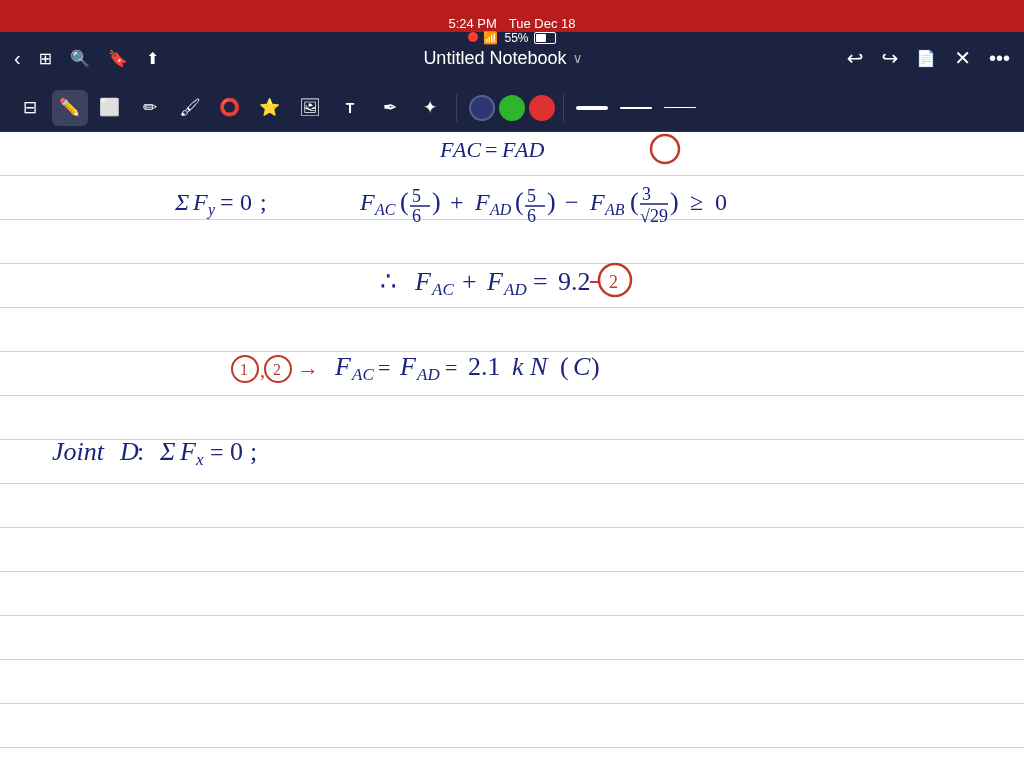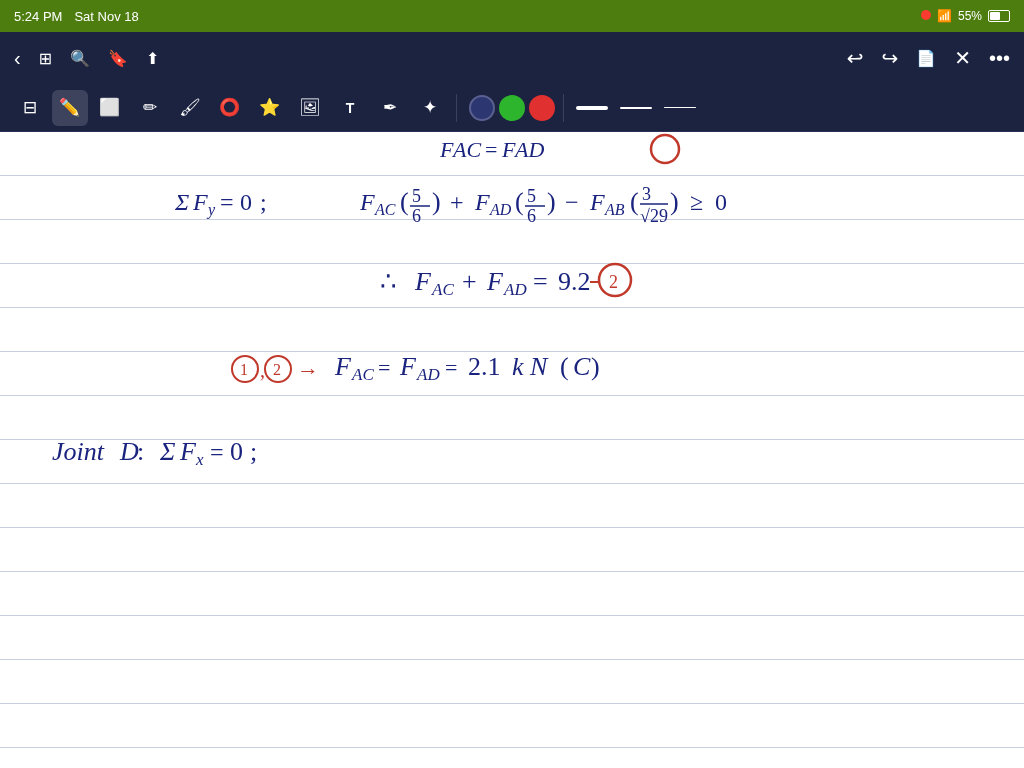--- a/index.html
+++ b/index.html
@@ -1,28 +1,29 @@
 <!DOCTYPE html>
 <html><head>
   <meta charset="utf-8">
   <style>
     * { margin: 0; padding: 0; box-sizing: border-box; }
     body { width: 1024px; height: 768px; overflow: hidden; font-family: -apple-system, sans-serif; background: #1c2340; }
 
     
     #status-bar {
       height: 30px;
-      background: #4d7c0f;
+      background: #b91c1c;
       display: flex;
       align-items: center;
       justify-content: space-between;
       padding: 16px 14px;
       color: white;
       font-size: 13px;
       font-weight: 500;
+      flex-direction: column;
     }
     #status-left { display: flex; gap: 12px; }
     #status-right { display: flex; align-items: center; gap: 6px; font-size: 12px; }
     .battery-body { width: 22px; height: 11px; border: 1.5px solid white; border-radius: 2px; position: relative; display: flex; align-items: center; }
     .battery-fill { width: 49%; height: 7px; background: white; margin-left: 1px; border-radius: 1px; }
 
     
     #title-bar {
       height: 52px;
       background: #1c2340;
@@ -92,21 +93,21 @@
       height: 640px;
     }
     .record-indicator { width: 10px; height: 10px; background: #ff3b30; border-radius: 50%; display: inline-block; }
   </style>
 </head>
 <body>
 
 <div id="status-bar">
   <div id="status-left">
     <span>5:24 PM</span>
-    <span>Sat Nov 18</span>
+    <span>Tue Dec 18</span>
   </div>
   <div id="status-right">
     <span>
       <span class="record-indicator"></span>
     </span>
     <span>📶</span>
     <span>55%</span>
     <span>
       <div class="battery-body" style="display:inline-flex;align-items:center;border:1.5px solid white;border-radius:2px;width:22px;height:12px;">
         <div class="battery-fill" style="width:48%;height:8px;background:white;margin-left:1px;border-radius:1px;"></div>
@@ -115,20 +116,24 @@
   </div>
 </div>
 
 <div id="title-bar">
   <div id="title-left">
     <span class="nav-icon">‹</span>
     <span class="nav-icon" style="font-size:16px;">⊞</span>
     <span class="nav-icon" style="font-size:16px;">🔍</span>
     <span class="nav-icon" style="font-size:16px;">🔖</span>
     <span class="nav-icon" style="font-size:16px;">⬆</span>
+  </div>
+  <div id="title-center">
+    <span style="font-size:18px;color:white;">Untitled Notebook</span>
+    <span class="title-chevron">∨</span>
   </div>
   <div id="title-right">
     <span class="nav-icon">↩</span>
     <span class="nav-icon">↪</span>
     <span class="nav-icon" style="font-size:16px;">📄</span>
     <span class="nav-icon">✕</span>
     <span class="nav-icon">•••</span>
   </div>
 </div>
 

